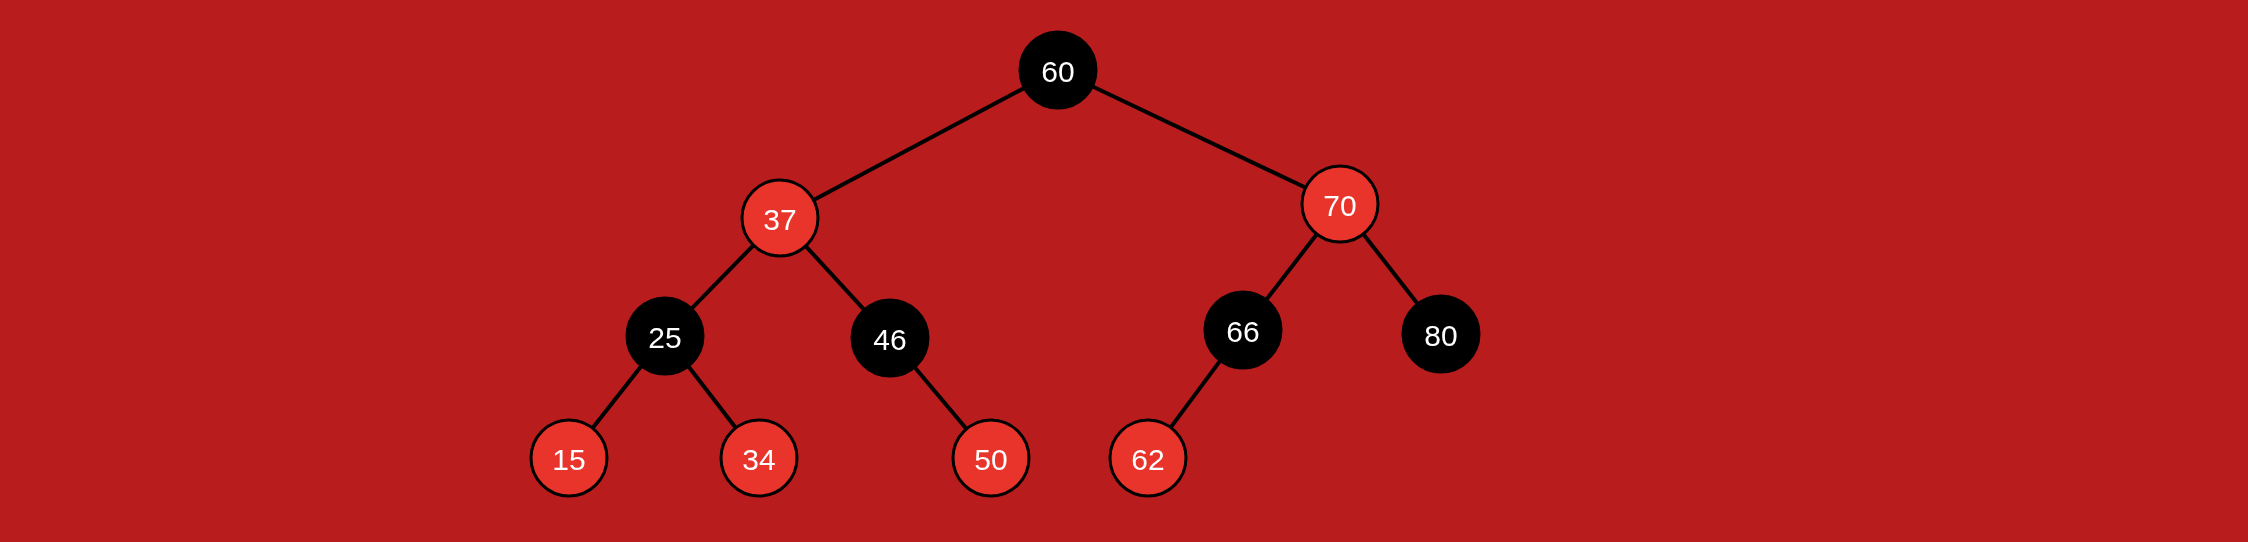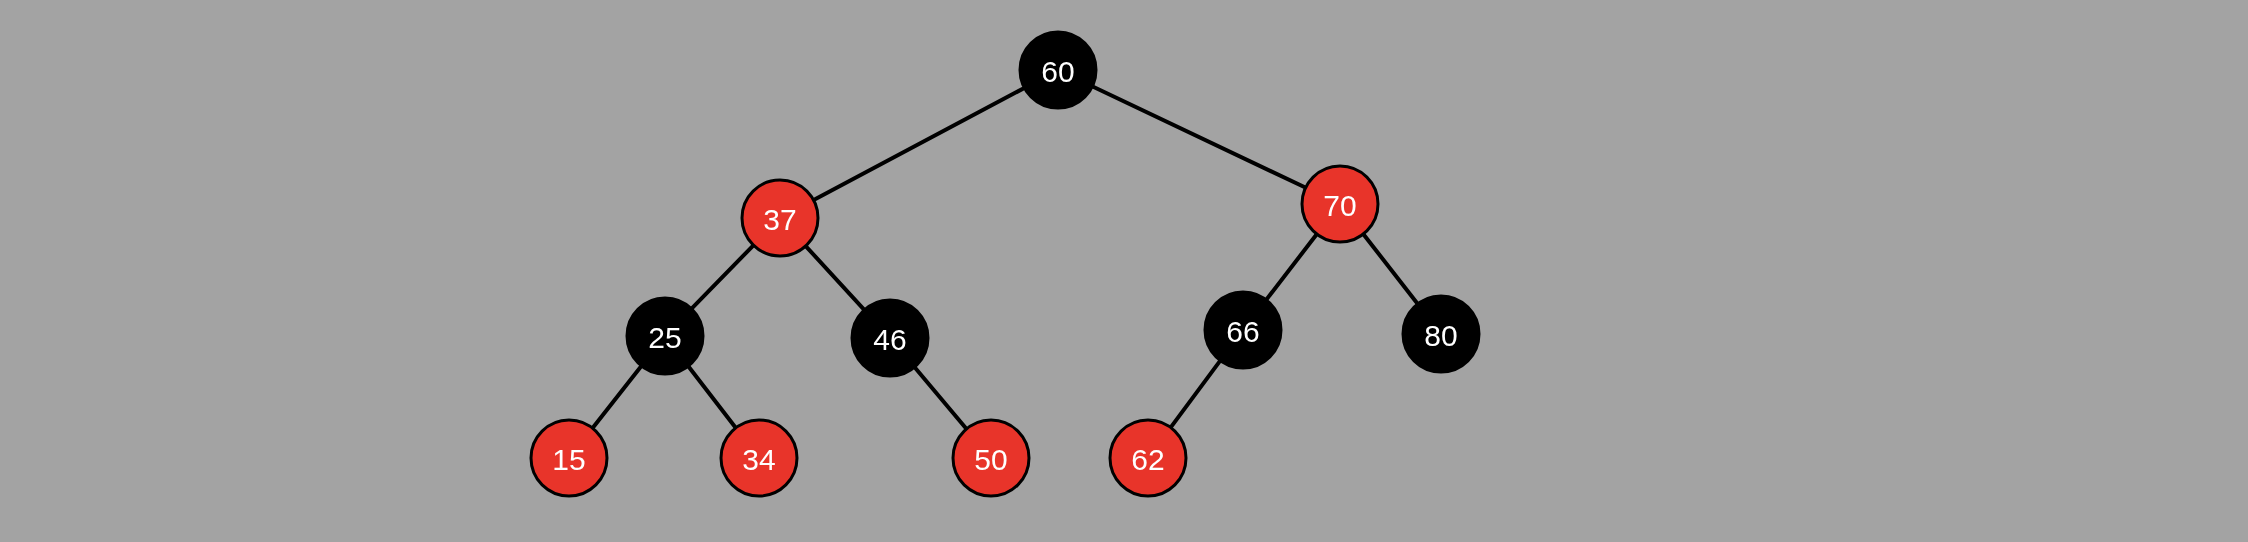--- a/index.html
+++ b/index.html
@@ -7,21 +7,21 @@
     padding: 0;
     background: #ffffff;
   }
   body {
     font-family: "Liberation Sans", sans-serif;
   }
   #tree-canvas {
     position: relative;
     width: 2248px;
     height: 542px;
-    background: #a3a3a3;
+    background: #b91c1c;
     overflow: hidden;
     text-align: right;
   }
   #tree-svg {
     position: absolute;
     top: 0;
     left: 0;
     width: 2248px;
     height: 542px;
     display: block;

